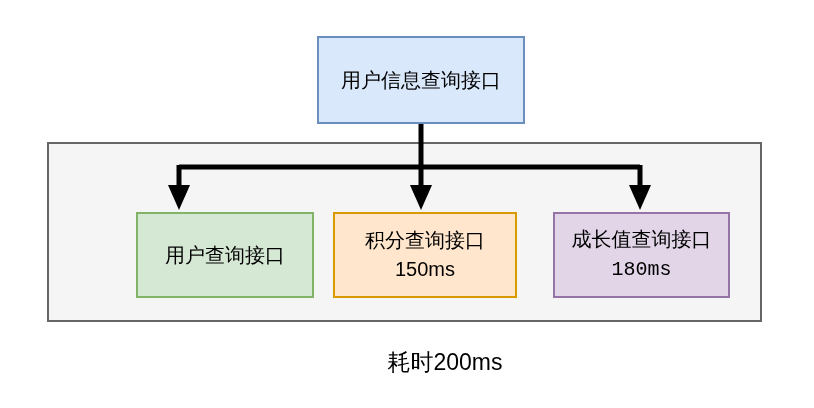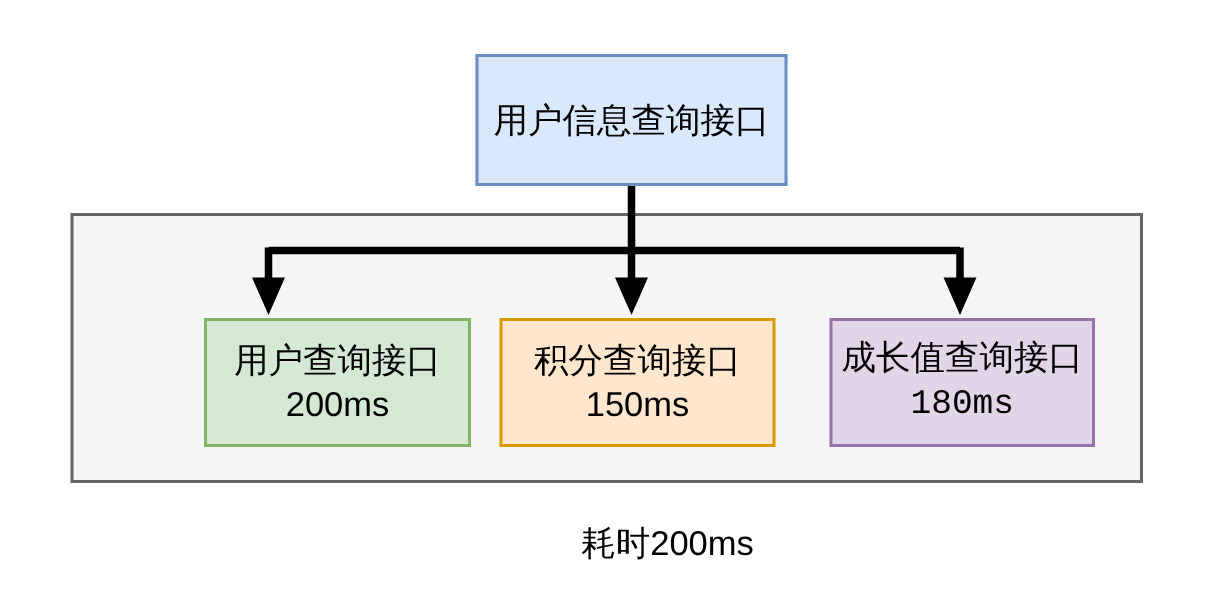--- a/index.html
+++ b/index.html
@@ -38,21 +38,21 @@
     pointer-events: none;
   }
   .node {
     position: absolute;
     display: flex;
     flex-direction: column;
     align-items: center;
     justify-content: center;
     text-align: center;
     box-sizing: border-box;
-    font-size: 23px;
+    font-size: 20px;
     line-height: 29px;
     white-space: nowrap;
   }
   .node-root {
     left: 317px;
     top: 36px;
     width: 208px;
     height: 88px;
     background: #dae8fc;
     border: 2px solid #6c8ebf;
@@ -113,21 +113,20 @@
       <polygon points="629,185 651,185 640,210"></polygon>
     </g>
   </svg>
 
   <div class="node node-root">
     <span>用户信息查询接口</span>
   </div>
 
   <div class="node node-green">
     <span>用户查询接口</span>
-    <span>200ms</span>
   </div>
 
   <div class="node node-orange">
     <span>积分查询接口</span>
     <span>150ms</span>
   </div>
 
   <div class="node node-purple">
     <span>成长值查询接口</span>
     <span>180ms</span>

